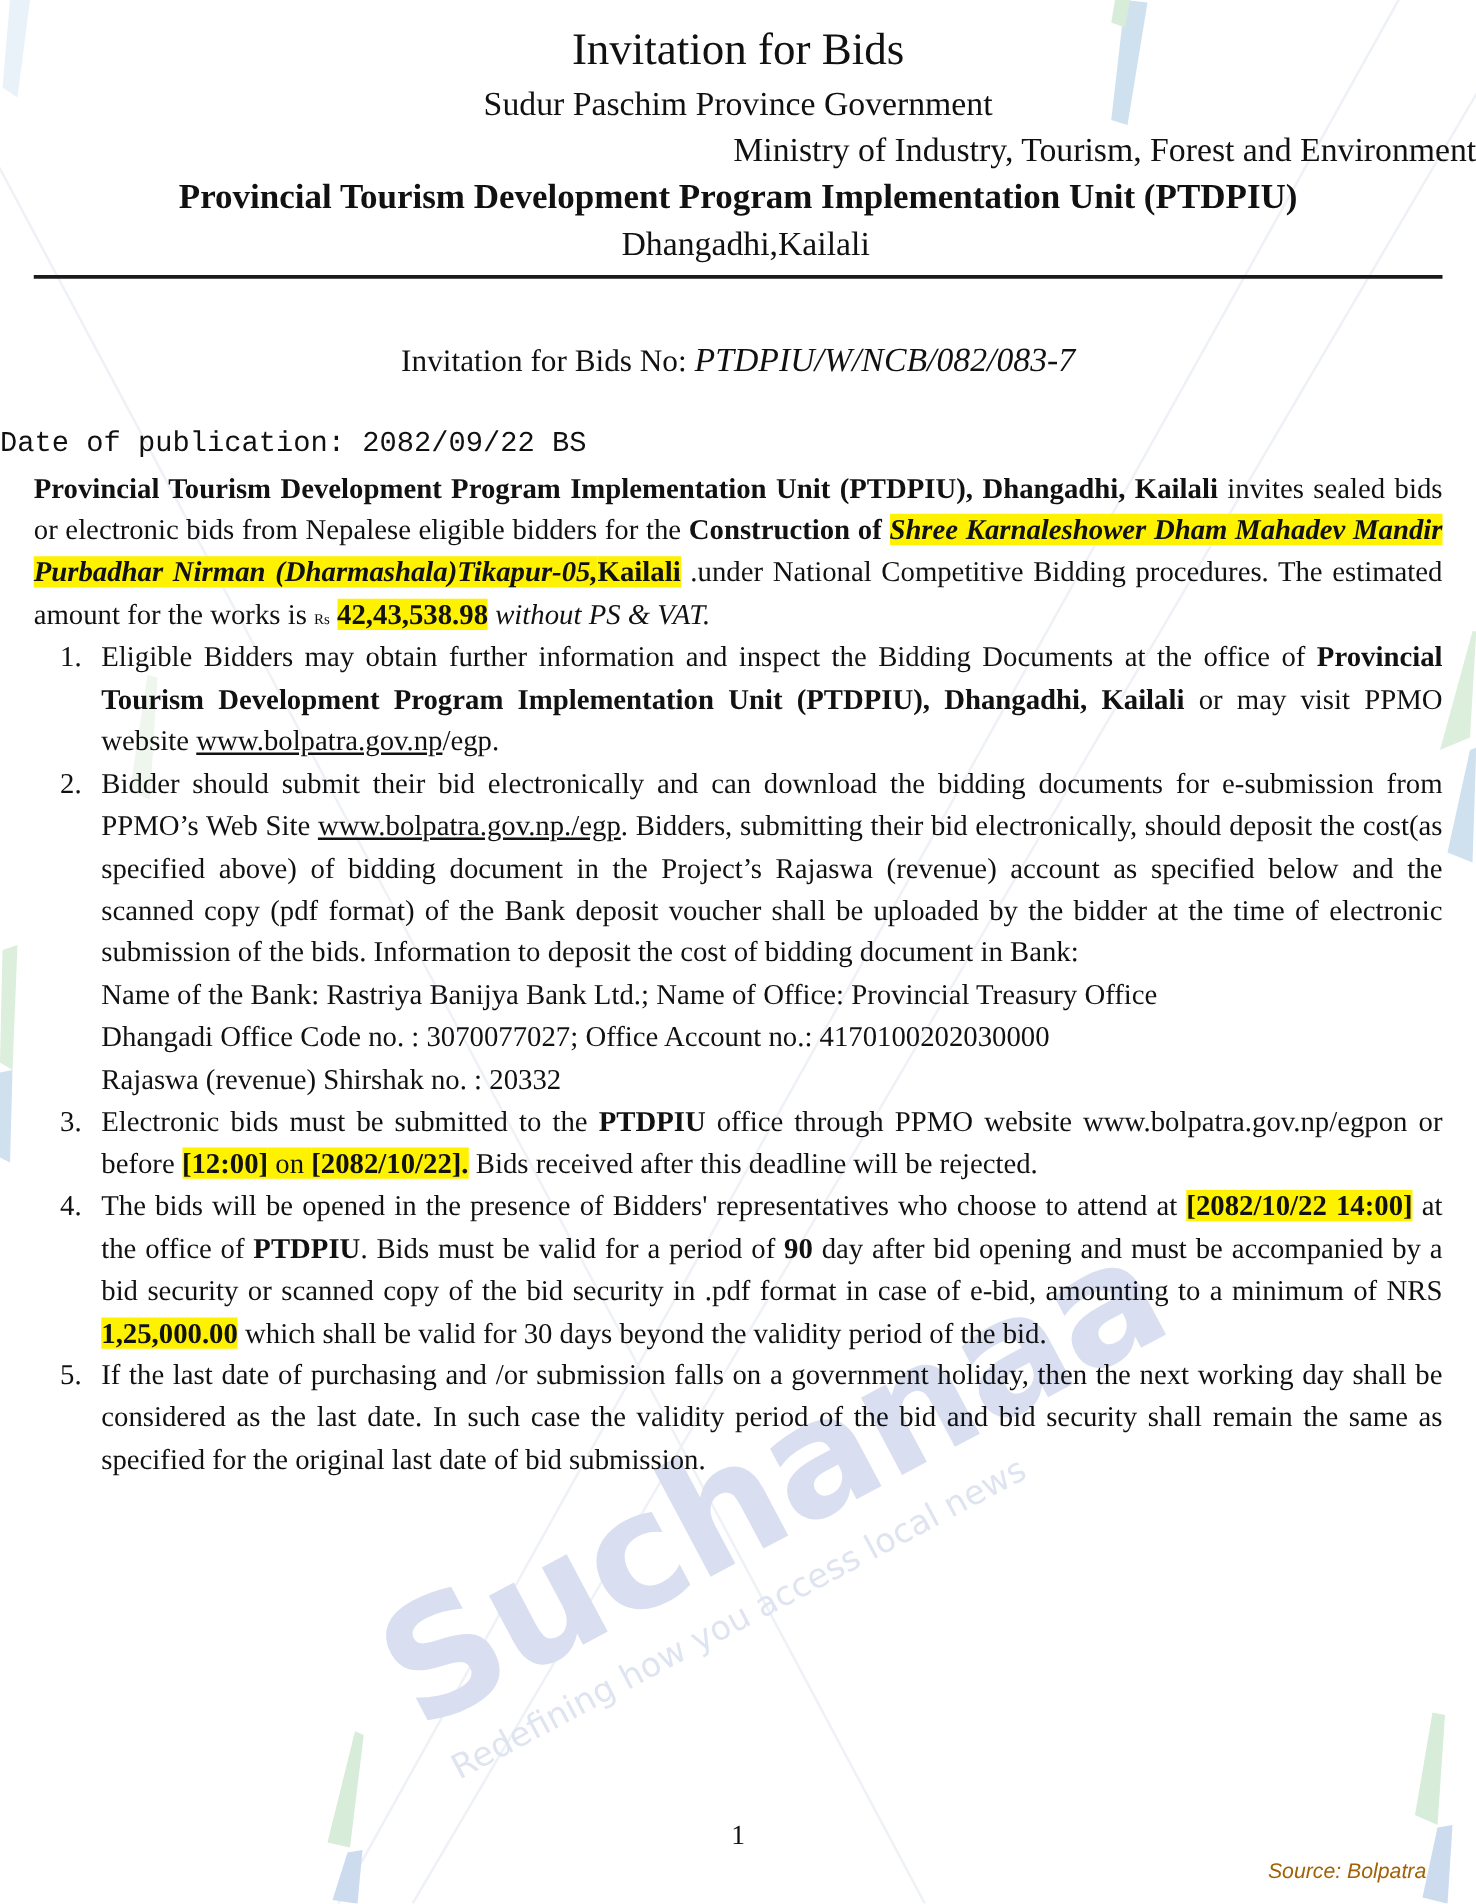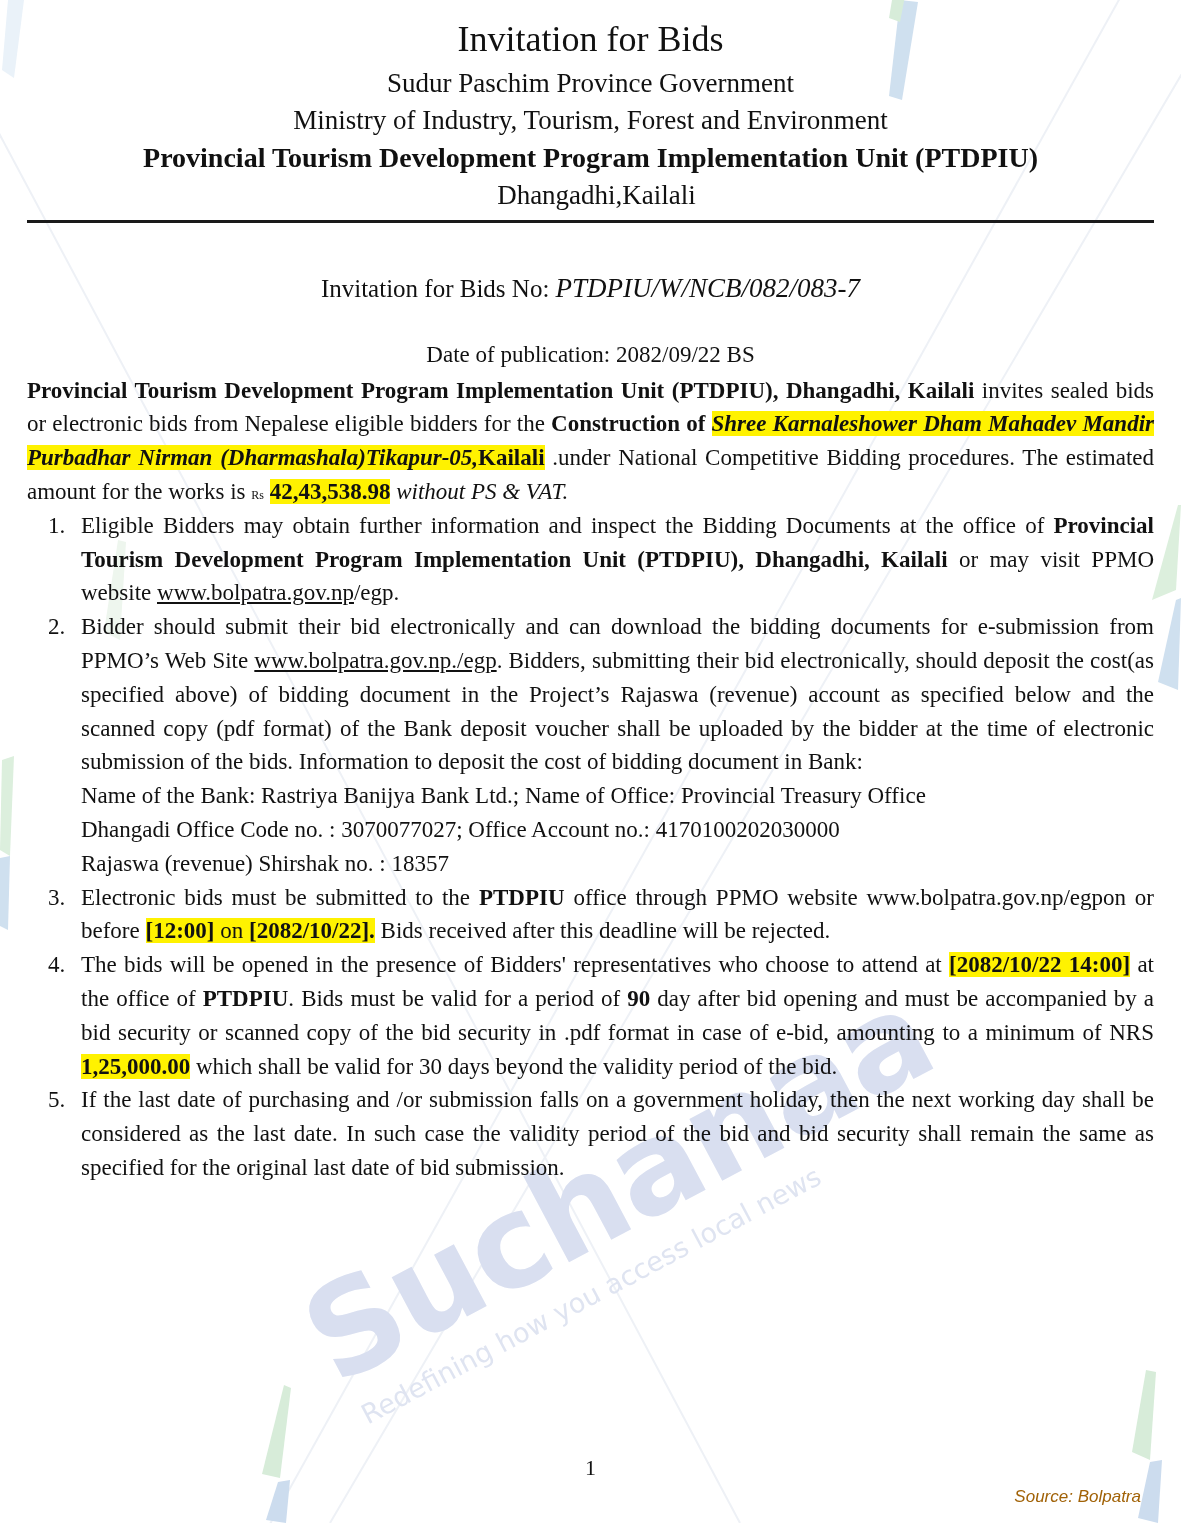--- a/index.html
+++ b/index.html
@@ -78,20 +78,21 @@
   }
   .h-line2 {
     font-size: 27px;
     line-height: 1.3;
     margin: 4px 0 0 0;
   }
   .h-line3 {
     font-size: 27px;
     line-height: 1.3;
     margin: 2px 0 0 0;
+    text-align: right;
   }
   .h-line4 {
     font-size: 28px;
     font-weight: bold;
     line-height: 1.3;
     margin: 2px 0 0 0;
   }
   .h-line5 {
     font-size: 27px;
     line-height: 1.3;
@@ -106,23 +107,24 @@
   .ifb-no {
     text-align: center;
     font-size: 25px;
     margin-top: 50px;
   }
   .ifb-no .val {
     font-style: italic;
     font-size: 27px;
   }
   .pub-date {
-    text-align: center;
+    text-align: left;
     font-size: 23px;
     margin-top: 38px;
+    font-family: Liberation Mono, monospace;
   }
 
   .lead {
     font-size: 23px;
     line-height: 1.47;
     text-align: justify;
     margin: 6px 27px 0 27px;
   }
   .b { font-weight: bold; }
   .i { font-style: italic; margin-top: 14px; }
@@ -247,21 +249,21 @@
     <p class="lead"><span class="b">Provincial Tourism Development Program Implementation Unit (PTDPIU), Dhangadhi, Kailali</span><span> invites sealed bids or electronic bids from Nepalese eligible bidders for the </span><span class="b">Construction of </span><span class="bi hl">Shree Karnaleshower Dham Mahadev Mandir Purbadhar Nirman (Dharmashala)Tikapur-05,</span><span class="b hl">Kailali</span><span> .under National Competitive Bidding procedures. The estimated amount for the works is </span><span class="small-caps-rs">Rs</span> <span class="b hl">42,43,538.98</span><span class="i"> without PS &amp; VAT.</span></p>
 
     <ol class="items">
 
       <li><span>Eligible Bidders may obtain further information and inspect the Bidding Documents at the office of </span><span class="b">Provincial Tourism Development Program Implementation Unit (PTDPIU), Dhangadhi, Kailali</span><span> or may visit PPMO website </span><span class="u">www.bolpatra.gov.np</span><span>/egp.</span></li>
 
       <li><span>Bidder should submit their bid electronically and can download the bidding documents for e-submission from PPMO’s Web Site </span><span class="u">www.bolpatra.gov.np./egp</span><span>. Bidders, submitting their bid electronically, should deposit the cost(as specified above) of bidding document in the Project’s Rajaswa (revenue) account as specified below and the scanned copy (pdf format) of the Bank deposit voucher shall be uploaded by the bidder at the time of electronic submission of the bids. Information to deposit the cost of bidding document in Bank:</span>
         <div class="nowrap-block">
           <div>Name of the Bank:  Rastriya Banijya Bank Ltd.; Name of Office: Provincial Treasury Office</div>
           <div>Dhangadi Office Code no. : 3070077027; Office Account no.: 4170100202030000</div>
-          <div>Rajaswa (revenue) Shirshak no. : 18357</div>
+          <div>Rajaswa (revenue) Shirshak no. : 20332</div>
         </div>
       </li>
 
       <li><span>Electronic bids must be submitted to the </span><span class="b">PTDPIU</span><span> office through PPMO website www.bolpatra.gov.np/egpon or before </span><span class="b hl">[12:00]</span><span class="hl"> on </span><span class="b hl">[2082/10/22].</span><span> Bids received after this deadline will be rejected.</span></li>
 
       <li><span>The bids will be opened in the presence of Bidders' representatives who choose to attend at </span><span class="b hl">[2082/10/22  14:00]</span><span> at the office of </span><span class="b">PTDPIU</span><span>. Bids must be valid for a period of </span><span class="b">90</span><span> day after bid opening and must be accompanied by a bid security or scanned copy of the bid security in .pdf format in case of e-bid, amounting to a minimum of  NRS </span><span class="b hl">1,25,000.00</span><span> which shall be valid for 30 days beyond the validity period of the bid.</span></li>
 
       <li><span>If the last date of purchasing and /or submission falls on a government holiday, then the next working day shall be considered as the last date. In such case the validity period of the bid and bid security shall remain the same as specified for the original last date of bid submission.</span></li>
 
     </ol>

